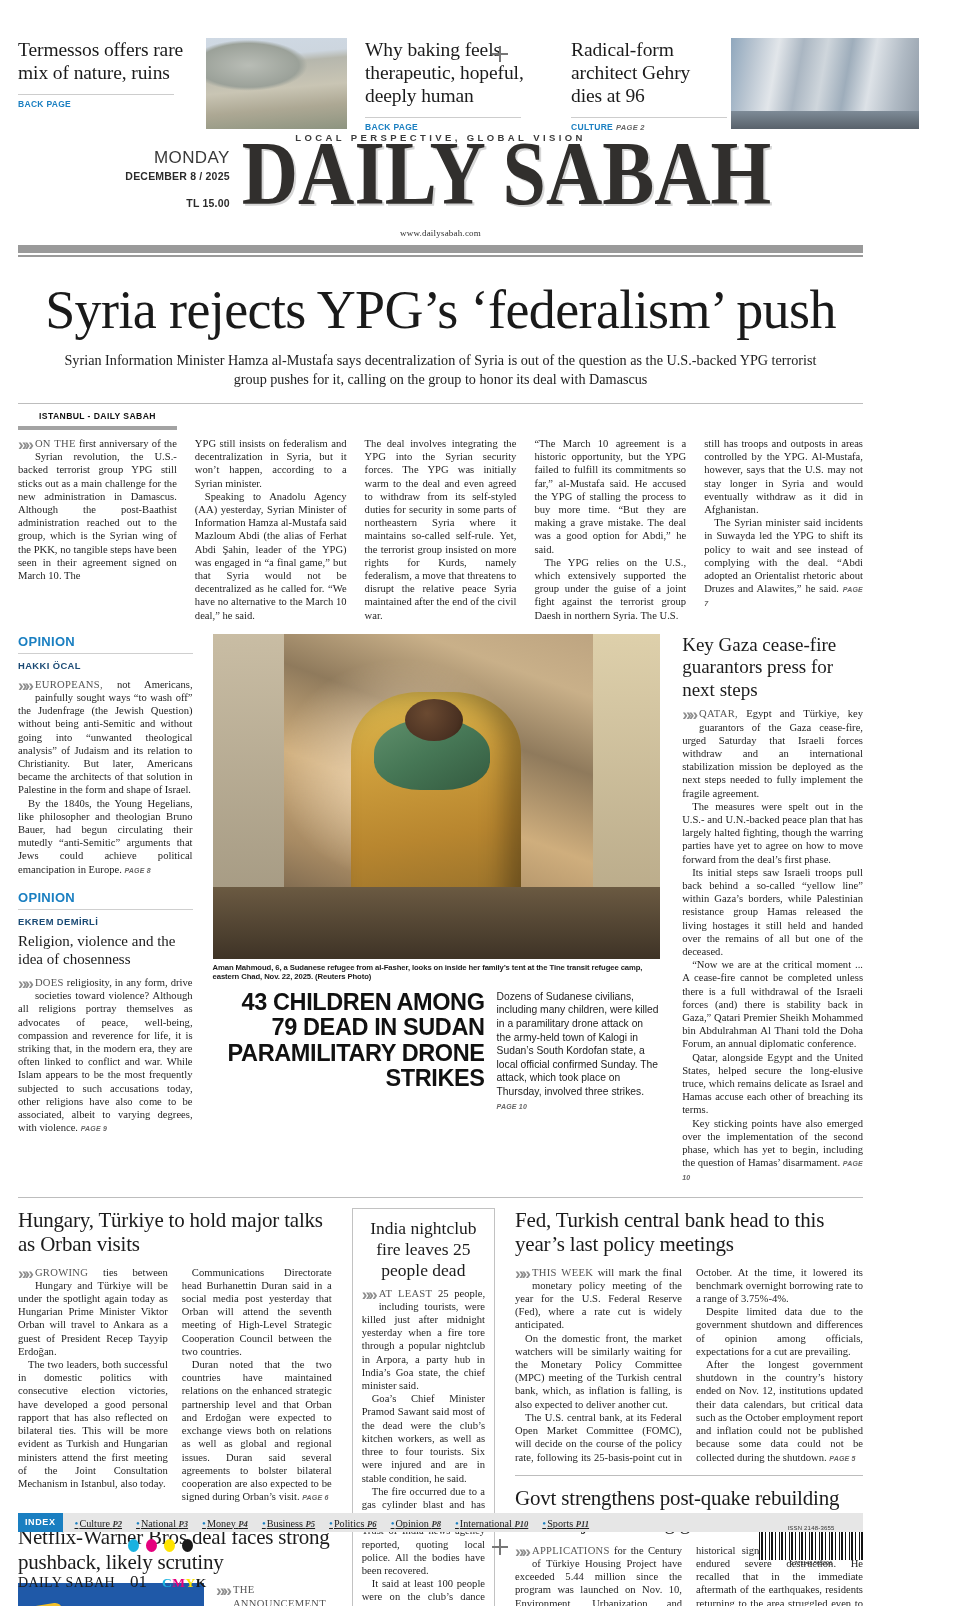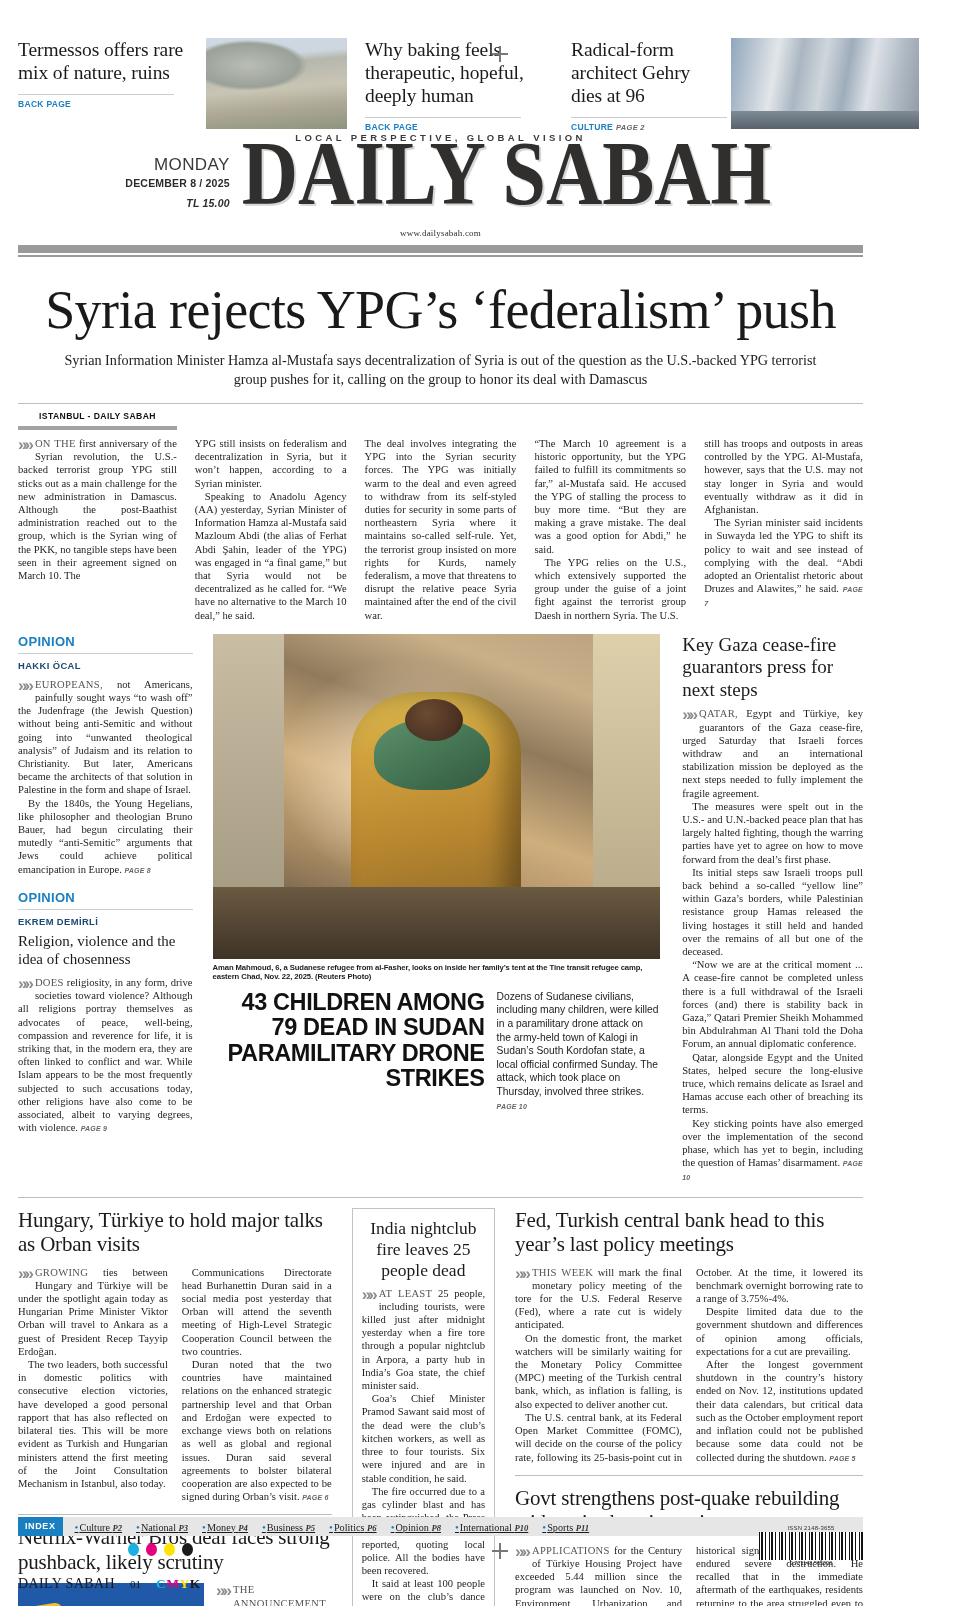--- a/index.html
+++ b/index.html
@@ -60,21 +60,21 @@
     font-size:9.5px; letter-spacing:3.4px; font-weight:700; color:#3b3b3b;
     margin-bottom:0px;
   }
   .masthead-row { display:flex; align-items:flex-end; justify-content:center; gap:12px; }
   .dateblock {
     text-align:right; font-family:"Liberation Sans", sans-serif;
     color:#2b2b2b; padding-bottom:8px; width:120px;
   }
   .dateblock .day { font-size:17px; letter-spacing:0.4px; font-weight:400; color:#3a3a3a;}
   .dateblock .date { font-size:10.5px; letter-spacing:0.2px; margin-top:2px; font-weight:700;}
-  .dateblock .price { font-size:10.5px; letter-spacing:0.2px; margin-top:8px; font-weight:700;font-style:italic;}
+  .dateblock .price { font-size:10.5px; letter-spacing:0.2px; margin-top:15px; font-weight:700;}
   .nameplate {
     font-family:"Liberation Serif", serif;
     font-weight:700;
     font-size:78px;
     line-height:74px;
     letter-spacing:0px;
     color:#312f2d;
     transform: scaleY(1.18) scaleX(1.0);
     transform-origin: bottom center;
     text-shadow: 2px 2px 0 #d7d7d7;
@@ -249,21 +249,21 @@
   .barnum { font-family:"Liberation Sans", sans-serif; font-size:5.5px; color:#222; }
 
   .cmyk-dots { display:flex; gap:7px; padding-left:110px; margin-top:7px; align-items:center; position:relative;}
   .cdot { width:11px; height:13px; border-radius:50%; }
   .crop-mark-bot { position:absolute; left:474px; top:0px; width:16px; height:16px; }
   .crop-mark-bot:before { content:""; position:absolute; left:7px; top:0; width:1.5px; height:16px; background:#777; }
   .crop-mark-bot:after  { content:""; position:absolute; left:0; top:7px; width:16px; height:1.5px; background:#777; }
 
   .slug { display:flex; align-items:baseline; gap:15px; margin-top:20px; padding-bottom:14px; }
   .slug .name { font-size:14px; letter-spacing:0.4px; color:#1b1b1b; }
-  .slug .num { font-size:11px; color:#1b1b1b; }
+  .slug .num { font-size:17px; color:#1b1b1b; }
   .slug .cmyk { font-family:"Liberation Serif", serif; font-size:13.5px; font-weight:700; letter-spacing:0.5px; }
 </style>
 </head>
 <body>
 
 <div class="page">
 
   <div class="teaser-strip">
     <div class="crop-mark-top"></div>
 
@@ -460,21 +460,21 @@
           <p>It said at least 100 people were on the club’s dance floor when the fire broke out and several rushed to the kitchen below in the chaos and got trapped along with staff.</p>
 
         </div>
       </div>
     </div>
 
     <div class="low-right">
       <div>
         <div class="sec-head">Fed, Turkish central bank head to this year’s last policy meetings</div>
         <div class="two-col body-txt">
-          <p class="first"><span class="dropchev">»»</span><span class="sc">THIS WEEK</span><span> will mark the final monetary policy meeting of the tore for the U.S. Federal Reserve (Fed), where a rate cut is widely anticipated.</span></p>
+          <p class="first"><span class="dropchev">»»</span><span class="sc">THIS WEEK</span><span> will mark the final monetary policy meeting of the year for the U.S. Federal Reserve (Fed), where a rate cut is widely anticipated.</span></p>
           <p>On the domestic front, the market watchers will be similarly waiting for the Monetary Policy Committee (MPC) meeting of the Turkish central bank, which, as inflation is falling, is also expected to deliver another cut.</p>
           <p>The U.S. central bank, at its Federal Open Market Committee (FOMC), will decide on the course of the policy rate, following its 25-basis-point cut in October. At the time, it lowered its benchmark overnight borrowing rate to a range of 3.75%-4%.</p>
           <p>Despite limited data due to the government shutdown and differences of opinion among officials, expectations for a cut are prevailing.</p>
           <p><span>After the longest government shutdown in the country’s history ended on Nov. 12, institutions updated their data calendars, but critical data such as the October employment report and inflation could not be published because some data could not be collected during the shutdown.</span> <span class="pgref">PAGE 5</span></p>
         </div>
       </div>
 
       <div class="hr-thin" style="margin-top:10px"></div>
 
       <div style="margin-top:10px">

